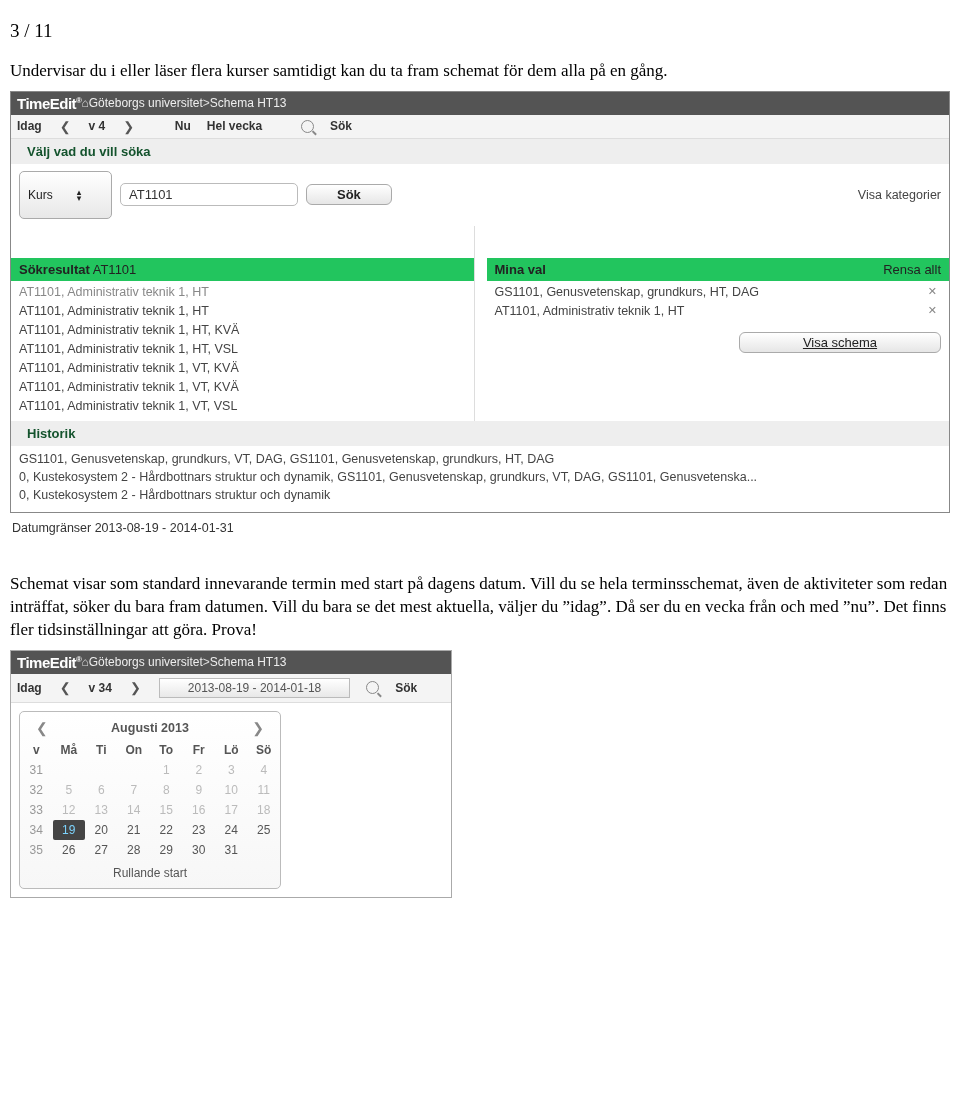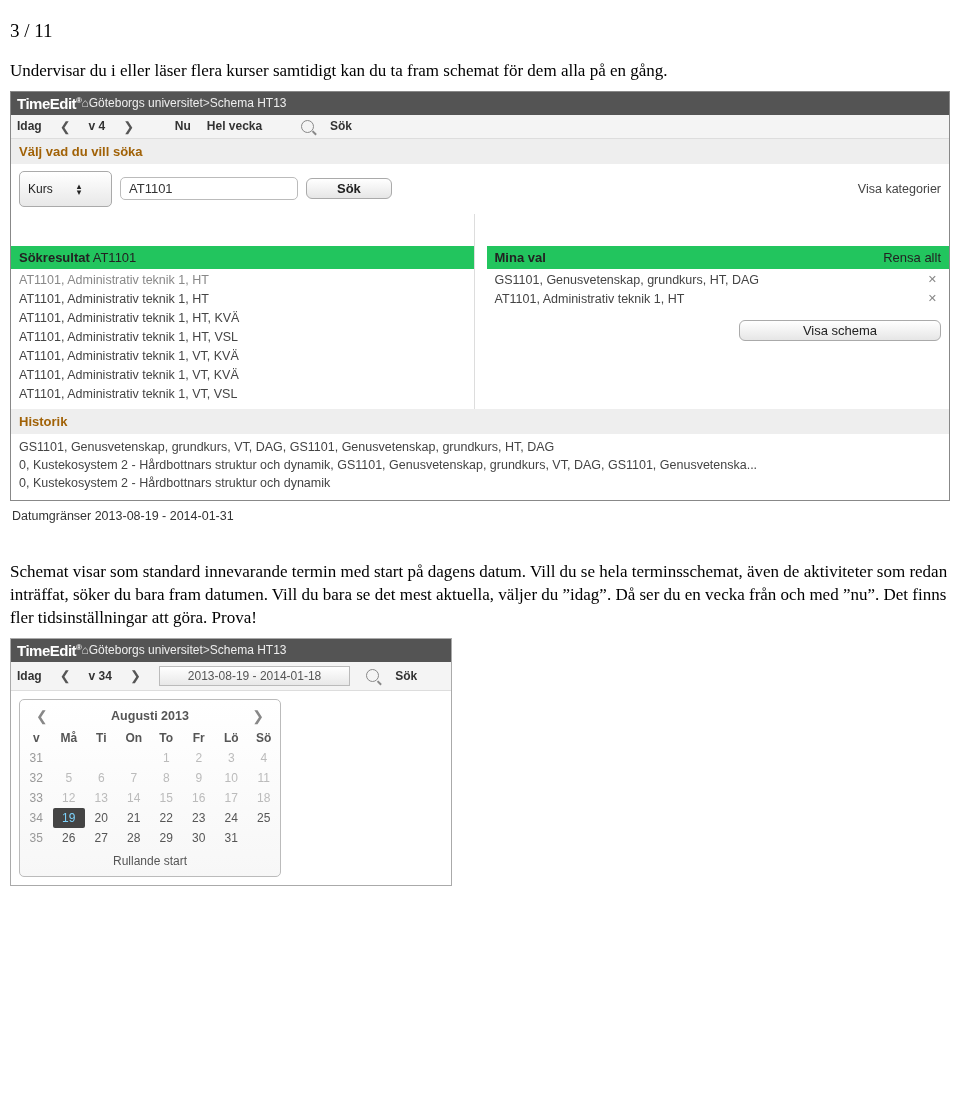--- a/index.html
+++ b/index.html
@@ -62,49 +62,49 @@
     border:1.5px solid #888; border-radius:50%;
     position:relative; vertical-align:middle;
   }
   .search-icon::after{
     content:""; position:absolute; width:5px; height:1.5px;
     background:#888; transform:rotate(45deg);
     bottom:-2px; right:-4px;
   }
   .section-hdr {
     background:#eee;
-    padding:5px 8px;
+    padding:5px 16px;
     font-weight:700;
     font-size:13px;
-    color:#a16207;
+    color:#14532d;
   }
   .search-row {
     display:flex; align-items:center; gap:8px;
     padding:7px 8px;
   }
   .select {
     border:1px solid #aaa; border-radius:5px;
     background:linear-gradient(#fff,#e8e8e8);
-    padding:10px 8px; font-size:12px;
+    padding:16px 8px; font-size:12px;
     display:flex; align-items:center; gap:24px;
     min-width:75px;
   }
   .select .caret {font-size:9px; line-height:6px; display:flex; flex-direction:column;}
   .text-input {
     border:1px solid #bbb; border-radius:5px;
     padding:3px 8px; font-size:13px; color:#333;
     width:160px; background:#fff;
   }
   .btn {
     border:1px solid #aaa; border-radius:6px;
     background:linear-gradient(#fff,#e6e6e6);
     padding:2px 30px; font-size:13px; font-weight:700;
     cursor:pointer;
   }
-  .btn-wide { padding:2px 40px; font-weight:400; font-size:13px; min-width:120px; text-align:center;}
+  .btn-wide { padding:2px 40px; font-weight:400; font-size:13px; min-width:120px; text-align:center;text-decoration:underline;}
   .row-flex { display:flex; }
   .half { flex:1; }
   .half + .half { border-left:1px solid #ddd;padding-left:12px; }
   .sub-hdr {
     background:#22c55e; padding:4px 8px; font-size:13px;
     display:flex; justify-content:space-between;margin-top:32px;
   }
   .sub-hdr .bold{font-weight:700;}
   .list { padding:2px 8px 5px; }
   .list-item { padding:2.5px 0; font-size:12.5px; color:#444; cursor:pointer;}

